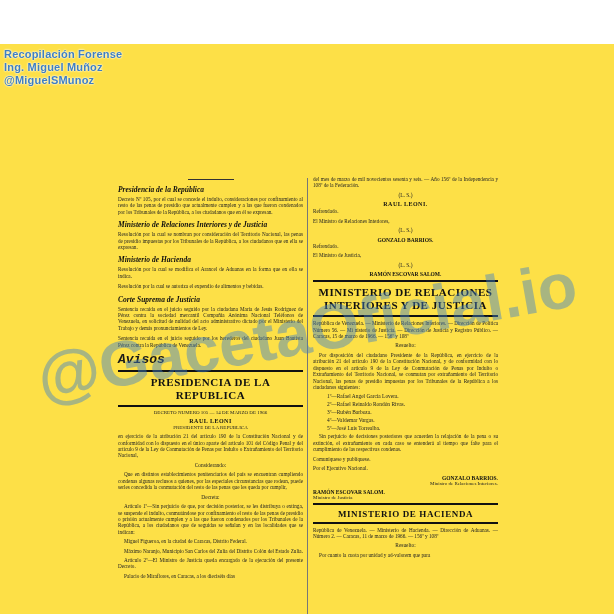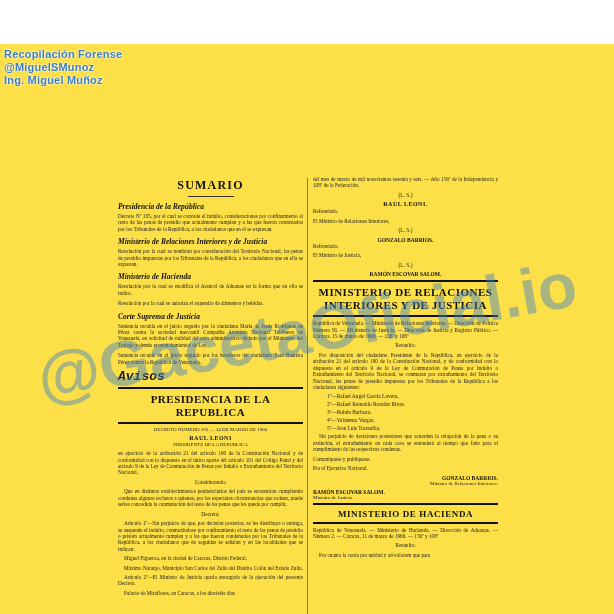--- a/index.html
+++ b/index.html
@@ -235,31 +235,30 @@
     margin: 4px 0 2px 0;
   }
 </style>
 </head>
 <body>
 
 <div id="page">
 
   <div class="wm-corner">
     <div>Recopilación Forense</div>
+    <div>Ing. Miguel Muñoz</div>
     <div>@MiguelSMunoz</div>
-    <div>Ing. Miguel Muñoz</div>
   </div>
 
 
   <div class="col-rule"></div>
 
   <div class="cols">
 
     <div class="col">
-      <h2 class="sec">SUMARIO</h2>
       <div class="hr-short"></div>
 
       <div class="sumario-block">
         <h3 class="sub">Presidencia de la República</h3>
         <p class="body">Decreto Nº 105, por el cual se concede el indulto, consideraciones por confinamiento al resto de las penas de presidio que actualmente cumplen y a las que fueron condenados por los Tribunales de la República, a los ciudadanos que en él se expresan.</p>
 
         <h3 class="sub">Ministerio de Relaciones Interiores y de Justicia</h3>
         <p class="body">Resolución por la cual se nombran por consideración del Territorio Nacional, las penas de presidio impuestas por los Tribunales de la República, a los ciudadanos que en ella se expresan.</p>
 
         <h3 class="sub">Ministerio de Hacienda</h3>

